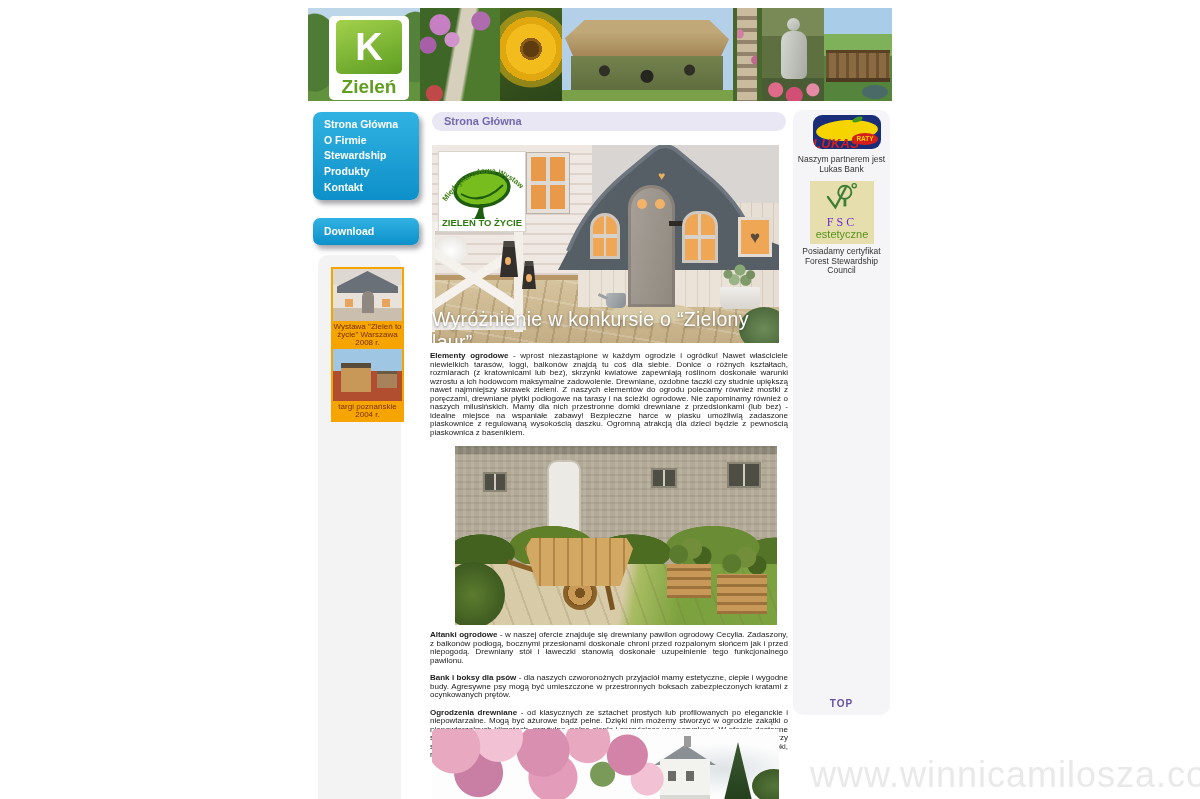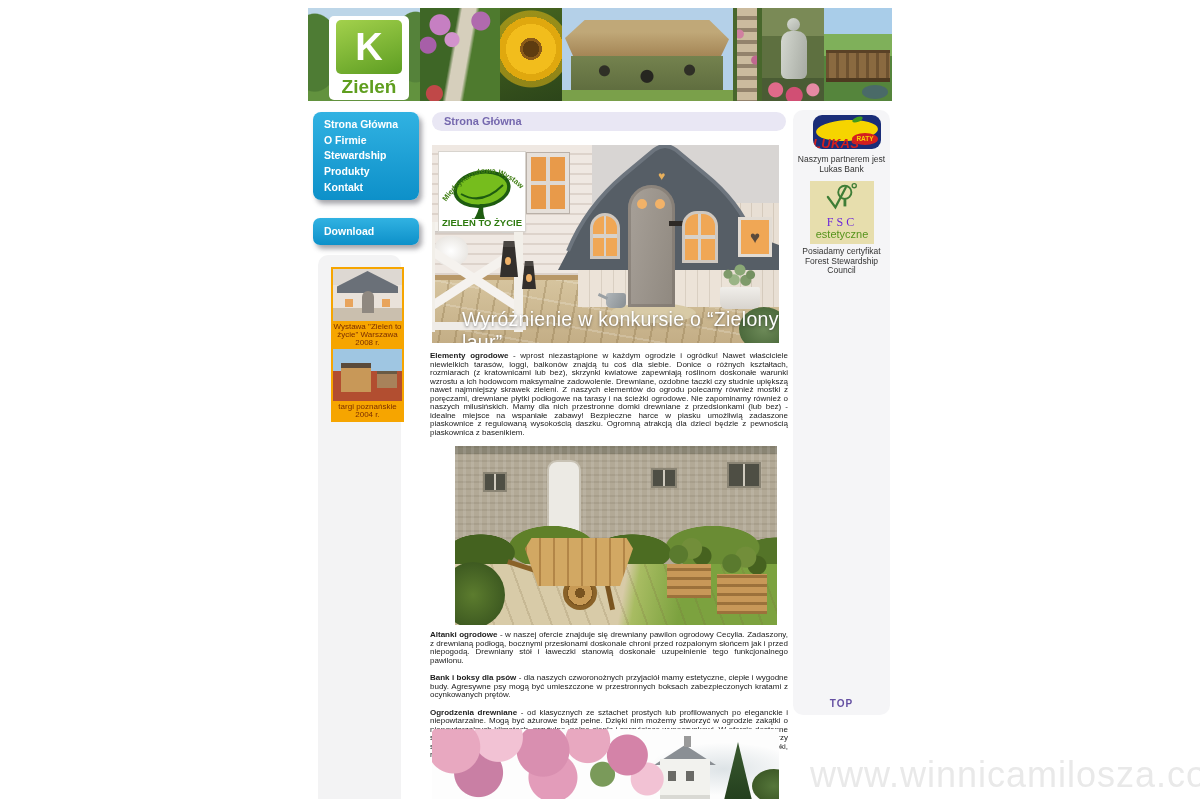--- a/index.html
+++ b/index.html
@@ -170,22 +170,22 @@
     background:
      radial-gradient(circle at 25% 40%, #7e9a6a 0 4px, rgba(0,0,0,0) 5px),
      radial-gradient(circle at 50% 25%, #8aa876 0 5px, rgba(0,0,0,0) 6px),
      radial-gradient(circle at 72% 42%, #749060 0 4px, rgba(0,0,0,0) 5px),
      radial-gradient(circle at 38% 60%, #9ab486 0 5px, rgba(0,0,0,0) 6px),
      radial-gradient(circle at 62% 62%, #7e9a6a 0 5px, rgba(0,0,0,0) 6px);}
   .h-corner{position:absolute;right:-10px;bottom:-8px;width:50px;height:44px;z-index:6;border-radius:50%;
     background:radial-gradient(#6d8a58,#4c6a3c 70%);}
   .h-badge{position:absolute;left:6px;top:6px;z-index:7;background:#fff;border:1px solid #d8d4ce;}
   .h-title{position:absolute;left:0;top:163px;width:100%;z-index:8;color:#fff;
-    font-size:19.5px;letter-spacing:.3px;padding-left:22px;box-sizing:border-box;
-    text-shadow:0 1px 3px rgba(40,40,40,.55);margin-left:8px;}
+    font-size:19.5px;letter-spacing:.3px;padding-left:0;box-sizing:border-box;
+    text-shadow:0 1px 3px rgba(40,40,40,.55);}
 
   
   .flow{position:absolute;left:430px;top:352px;width:358px;}
   .para{font-size:8px;line-height:8.5px;text-align:justify;color:#1a1a1a;margin:0 0 9px 0;}
   .lead{font-weight:bold;}
 
   
   .mid{position:relative;width:322px;height:179px;margin:2px 0 6px 25px;overflow:hidden;
     background:#b2a996;}
   .m-wall{position:absolute;left:0;top:0;width:322px;height:100px;
@@ -424,21 +424,21 @@
       <div class="m-box"></div>
       <div class="m-wheel"></div>
       <div class="m-leg"></div>
       <div class="m-plant q1"></div>
       <div class="m-plant q2"></div>
       <div class="m-pl p1"></div>
       <div class="m-pl p2"></div>
       <div class="m-fbush"></div>
     </div>
 
-    <p class="para"><span class="lead">Altanki ogrodowe</span><span> - w naszej ofercie znajduje się drewniany pawilon ogrodowy Cecylia. Zadaszony, z drewnianą podłogą, bocznymi przesłonami doskonale chroni przed rozpalonym słońcem jak i przed niepogodą. Drewniany stół i ławeczki stanowią doskonałe uzupełnienie tego funkcjonalnego pawilonu.</span></p>
+    <p class="para"><span class="lead">Altanki ogrodowe</span><span> - w naszej ofercie znajduje się drewniany pawilon ogrodowy Cecylia. Zadaszony, z balkonów podłogą, bocznymi przesłonami doskonale chroni przed rozpalonym słońcem jak i przed niepogodą. Drewniany stół i ławeczki stanowią doskonałe uzupełnienie tego funkcjonalnego pawilonu.</span></p>
     <p class="para"><span class="lead">Bank i boksy dla psów</span><span> - dla naszych czworonożnych przyjaciół mamy estetyczne, ciepłe i wygodne budy. Agresywne psy mogą być umieszczone w przestronnych boksach zabezpieczonych kratami z ocynkowanych prętów.</span></p>
     <p class="para"><span class="lead">Ogrodzenia drewniane</span><span> - od klasycznych ze sztachet prostych lub profilowanych po eleganckie i niepowtarzalne. Mogą być ażurowe bądź pełne. Dzięki nim możemy stworzyć w ogrodzie zakątki o niepowtarzalnych klimatach, przytulne, pełne ciepła i sprzyjające wypoczynkowi. W ofercie dostępne są również bramy, furtki, drzwi ogrodowe, obudowy skrzynek na listy. Majsterkowiczom, którzy samodzielnie zechcą wykonać ogrodzenie według własnego pomysłu, oferujemy pojedyncze słupki, rygle, sztachety oraz listwy wykańczające.</span></p>
   </div>
 
   <div class="bot">
     <div class="b-hill"></div>
     <div class="b-roof"></div>
     <div class="b-chimney"></div>
     <div class="b-house">
       <div class="b-win v1"></div>

